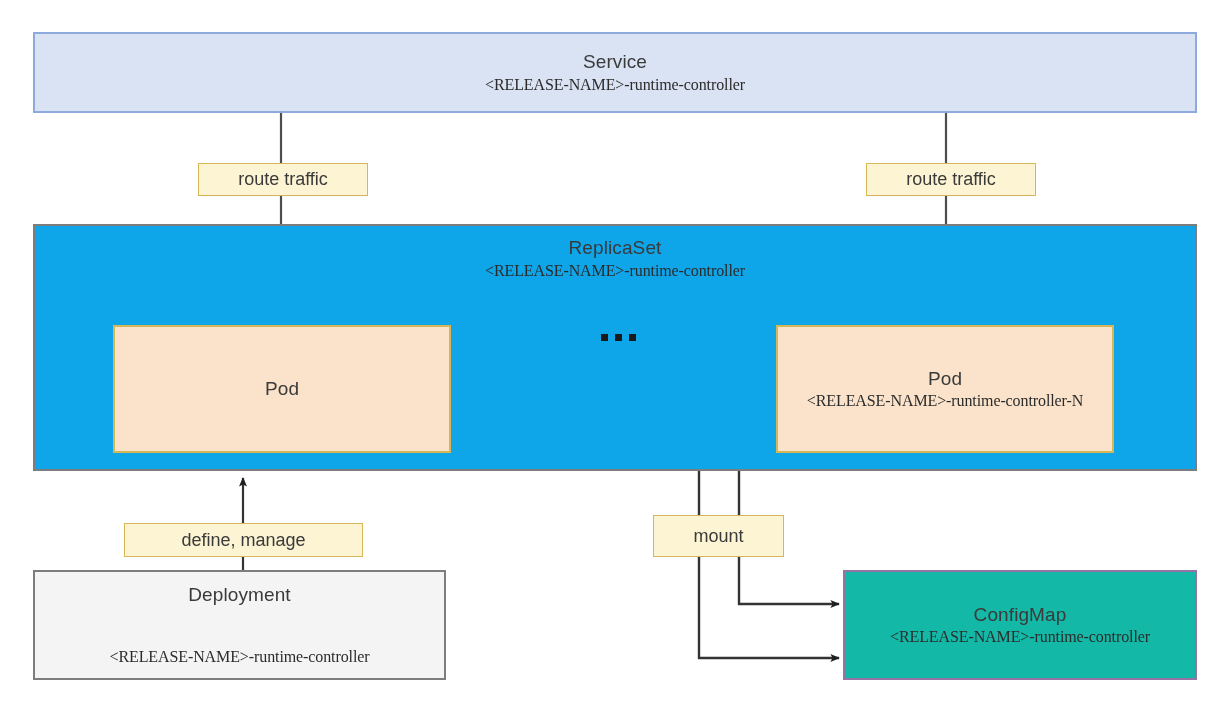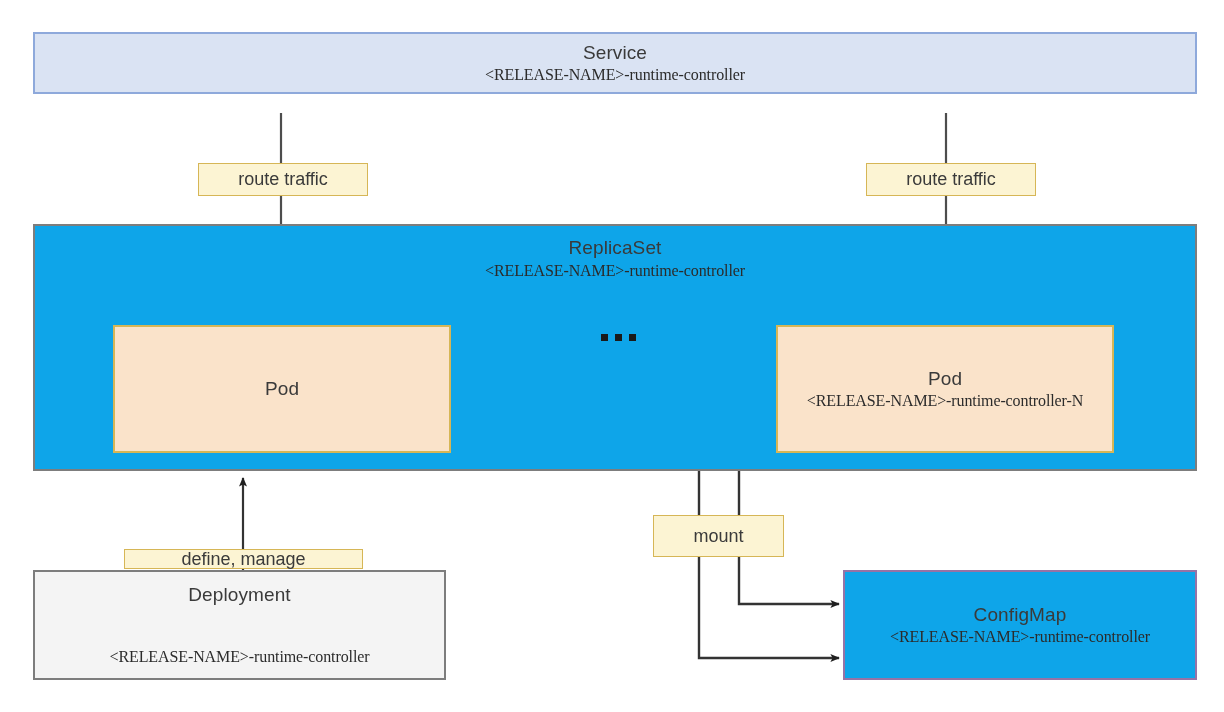--- a/index.html
+++ b/index.html
@@ -46,21 +46,21 @@
     font-size: 16px;
     color: #2b2b2b;
     line-height: 1.32;
     padding: 0 8px;
     letter-spacing: -0.1px;
   }
 
   
   #service {
     left: 33px; top: 32px;
-    width: 1164px; height: 62px;
+    width: 1164px; height: 81px;
     background: #dae3f3;
     border: 2px solid #8ea9db;
   }
 
   
   #replicaset {
     left: 33px; top: 224px;
     width: 1164px; height: 247px;
     background: #0ea5e9;
     border: 2px solid #7d7d7d;
@@ -88,42 +88,42 @@
     width: 413px; height: 110px;
     background: #f4f4f4;
     border: 2px solid #7d7d7d;
     gap: 40px;
   }
 
   
   #configmap {
     left: 843px; top: 570px;
     width: 354px; height: 110px;
-    background: #0ea5e9;
+    background: #14b8a6;
     border: 2px solid #9673a6;
   }
 
   
   .edge-label {
     position: absolute;
     box-sizing: border-box;
     background: #fcf4d3;
     border: 1px solid #d6b656;
     display: flex;
     align-items: center;
     justify-content: center;
     font-family: "Liberation Sans", sans-serif;
     font-size: 18px;
     color: #3a3a3a;
     z-index: 6;
     white-space: nowrap;
   }
   #label-route-left  { left: 198px; top: 163px; width: 170px; height: 33px; }
   #label-route-right { left: 866px; top: 163px; width: 170px; height: 33px; }
-  #label-define      { left: 124px; top: 549px; width: 239px; height: 20px; }
+  #label-define      { left: 124px; top: 523px; width: 239px; height: 34px; }
   #label-mount       { left: 653px; top: 515px; width: 131px; height: 42px; }
 
   
   #ellipsis {
     position: absolute;
     left: 588px; top: 322px;
     width: 60px; height: 30px;
     display: flex;
     align-items: center;
     justify-content: center;

